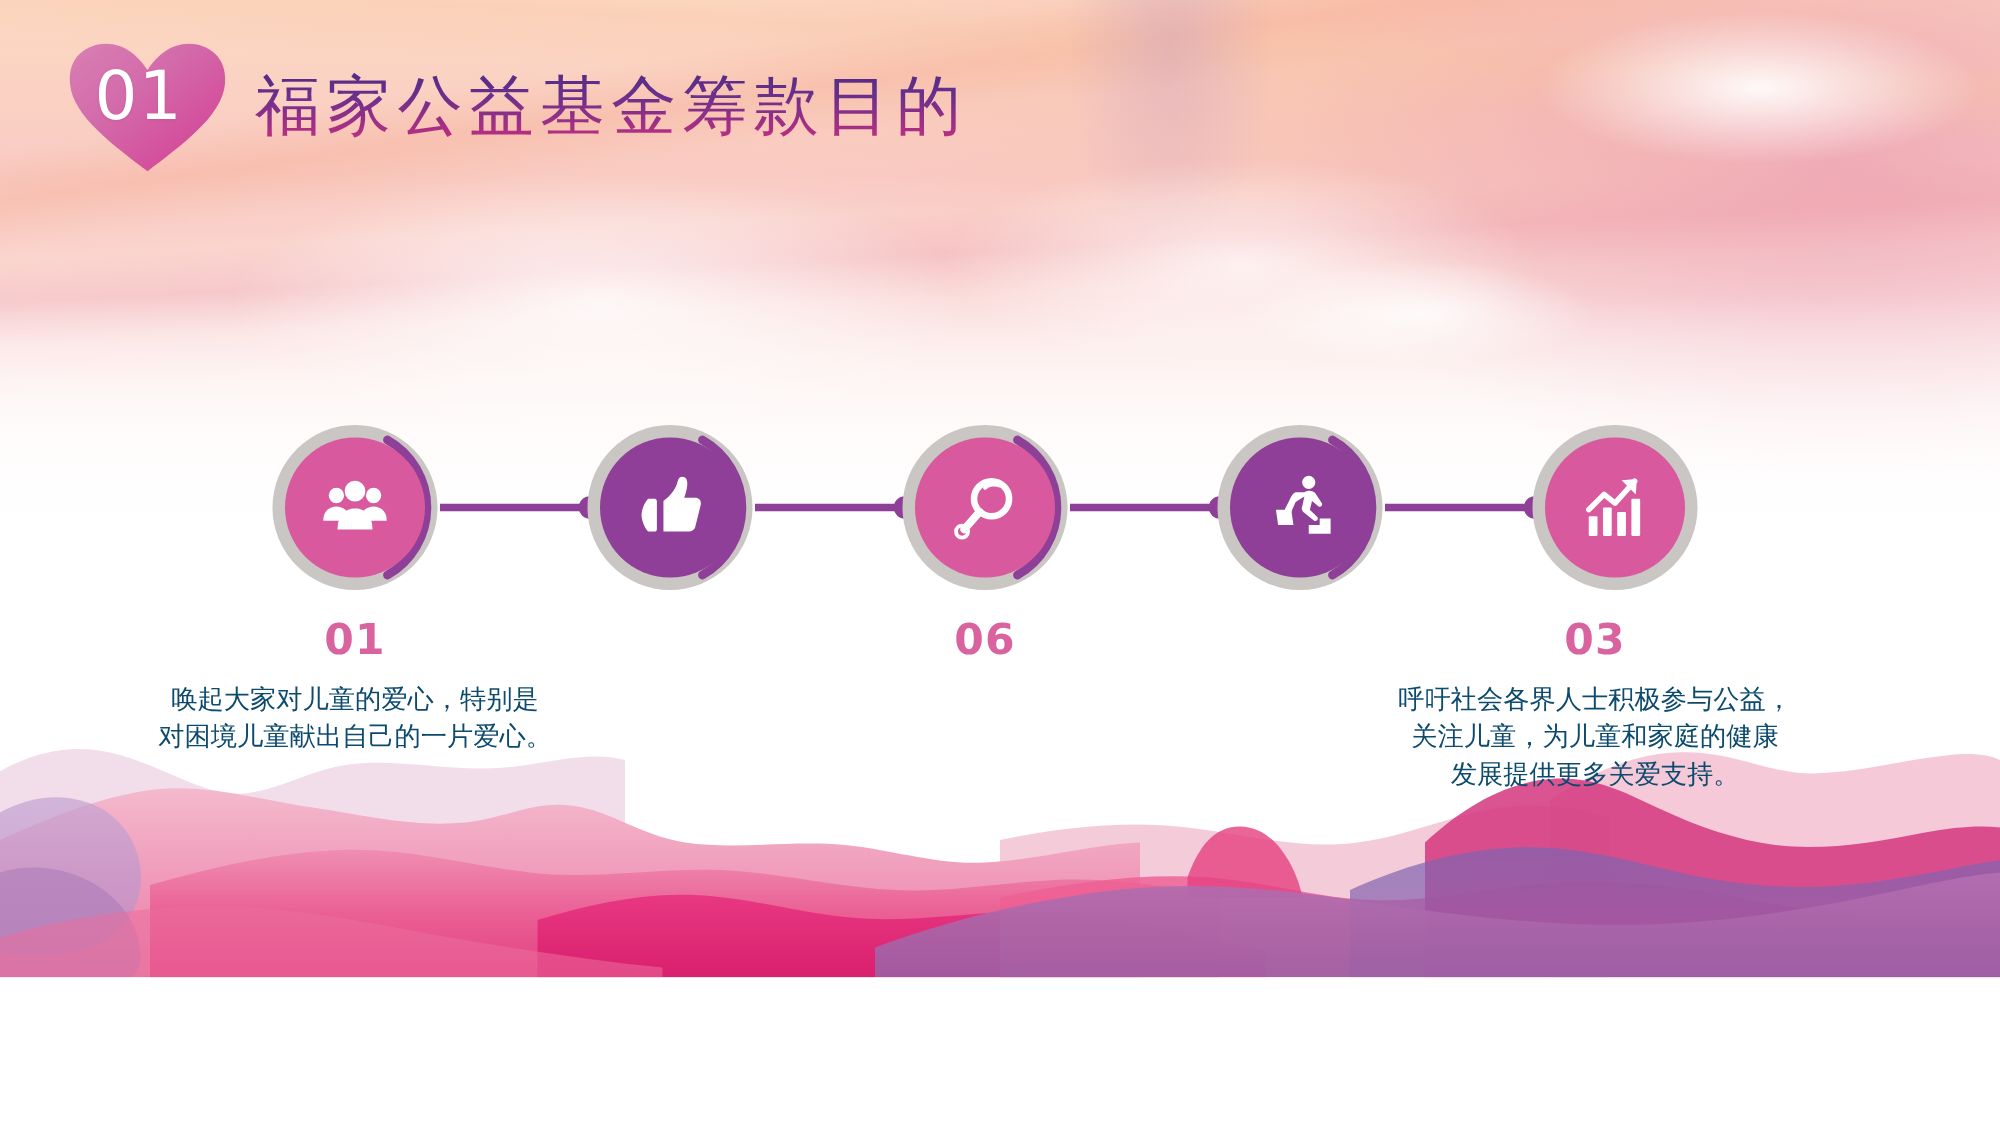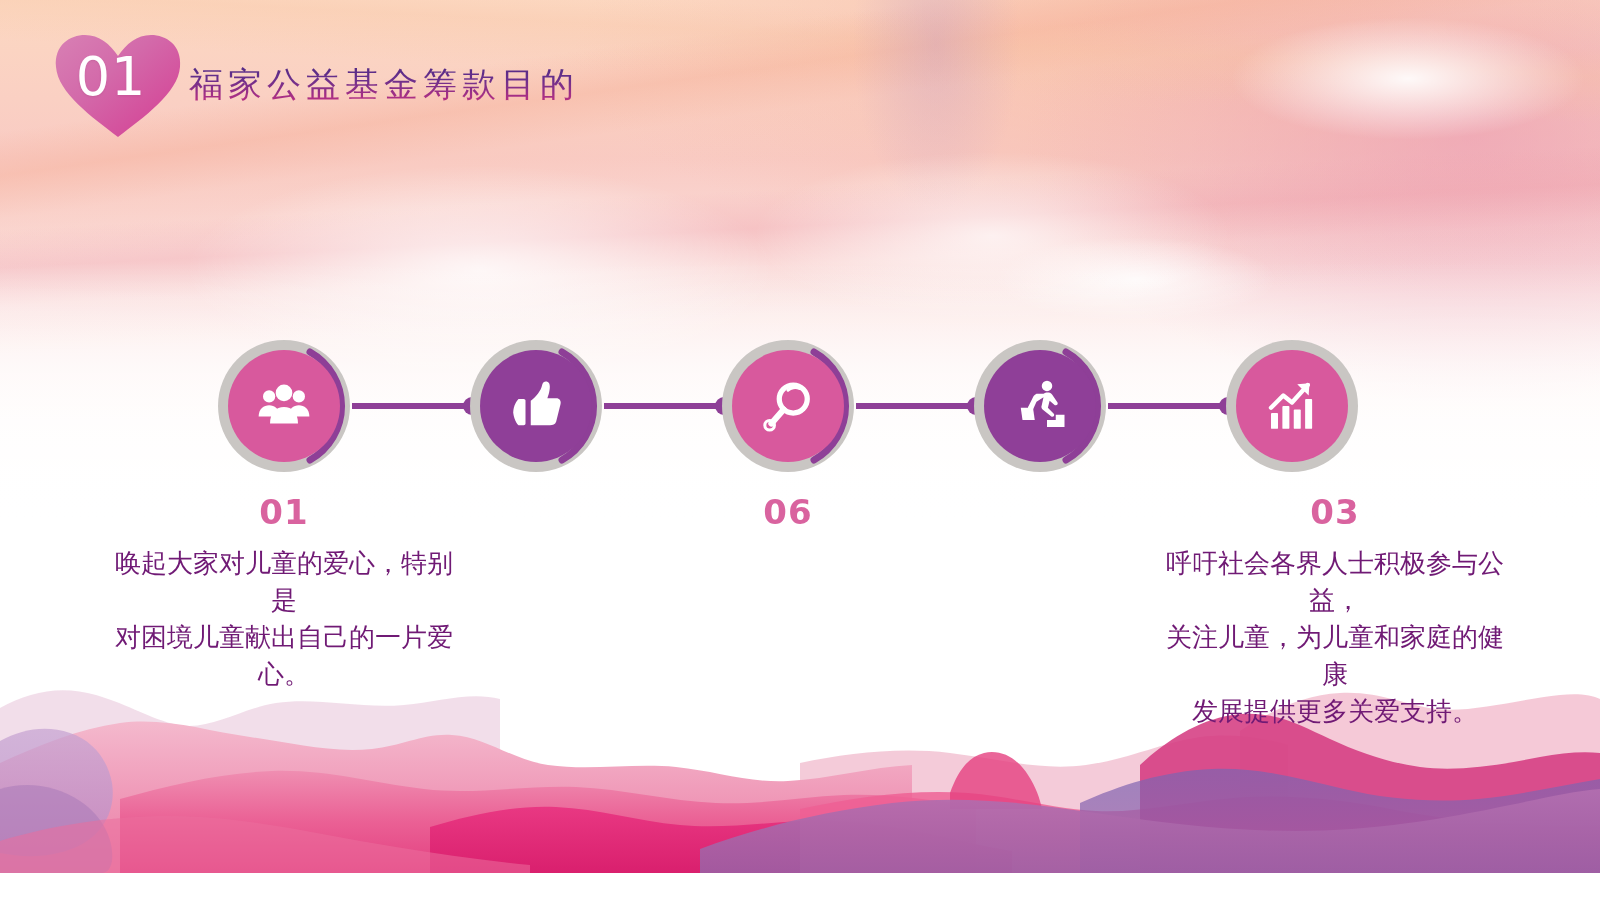--- a/index.html
+++ b/index.html
@@ -7,21 +7,21 @@
     padding: 0;
     background: #ffffff;
   }
   body {
     font-family: "Liberation Sans", "DejaVu Sans", sans-serif;
   }
 
   #slide {
     position: relative;
     width: 1600px;
-    height: 873px;
+    height: 782px;
     overflow: hidden;
     background: #fffdfc;
   }
 
   
   .bg-layer {
     position: absolute;
     inset: 0;
     pointer-events: none;
   }
@@ -114,23 +114,23 @@
     top: 16px;
     text-align: center;
     font-size: 54px;
     letter-spacing: 1px;
     color: #ffffff;
     font-family: "DejaVu Sans", "Liberation Sans", sans-serif;
     font-weight: 400;
     text-shadow: 0 1px 2px rgba(160,70,120,0.25);
   }
   .slide-title {
-    margin-left: 5px;
+    margin-left: 20px;
     font-family: "Liberation Serif", "DejaVu Serif", serif;
-    font-size: 34px;
+    font-size: 52px;
     letter-spacing: 5px;
     font-weight: 400;
     background: linear-gradient(to bottom, #4b2a82 0%, #6a2f8c 38%, #a32f85 72%, #cf2f7e 100%);
     -webkit-background-clip: text;
     background-clip: text;
     color: transparent;
     -webkit-text-fill-color: transparent;
     white-space: nowrap;
   }
 
@@ -198,23 +198,23 @@
   .caption .cap-num {
     font-family: "DejaVu Sans", "Liberation Sans", sans-serif;
     font-size: 34px;
     font-weight: bold;
     color: #d9639f;
     letter-spacing: 1px;
     line-height: 1;
     margin-bottom: 16px;
   }
   .caption .cap-text {
-    font-size: 26px;
+    font-size: 21px;
     line-height: 1.42;
-    color: #701a75;
+    color: #0c4a6e;
     font-family: "DejaVu Sans", "Liberation Sans", sans-serif;
     white-space: pre-line;
   }
 </style>
 </head>
 <body>
 
 <div id="slide">
 
   <div class="bg-layer bg-base"></div>
@@ -428,20 +428,20 @@
   <div class="caption" style="left:114px; top:495px;">
     <div class="cap-num">01</div>
     <div class="cap-text">唤起大家对儿童的爱心，特别是
 对困境儿童献出自己的一片爱心。</div>
   </div>
 
   <div class="caption" style="left:618px; top:495px;">
     <div class="cap-num">06</div>
   </div>
 
-  <div class="caption" style="left:1165px; top:495px;">
+  <div class="caption" style="left:1106px; top:495px;">
     <div class="cap-num">03</div>
     <div class="cap-text">呼吁社会各界人士积极参与公益，
 关注儿童，为儿童和家庭的健康
 发展提供更多关爱支持。</div>
   </div>
 
 </div>
 
 </body></html>

